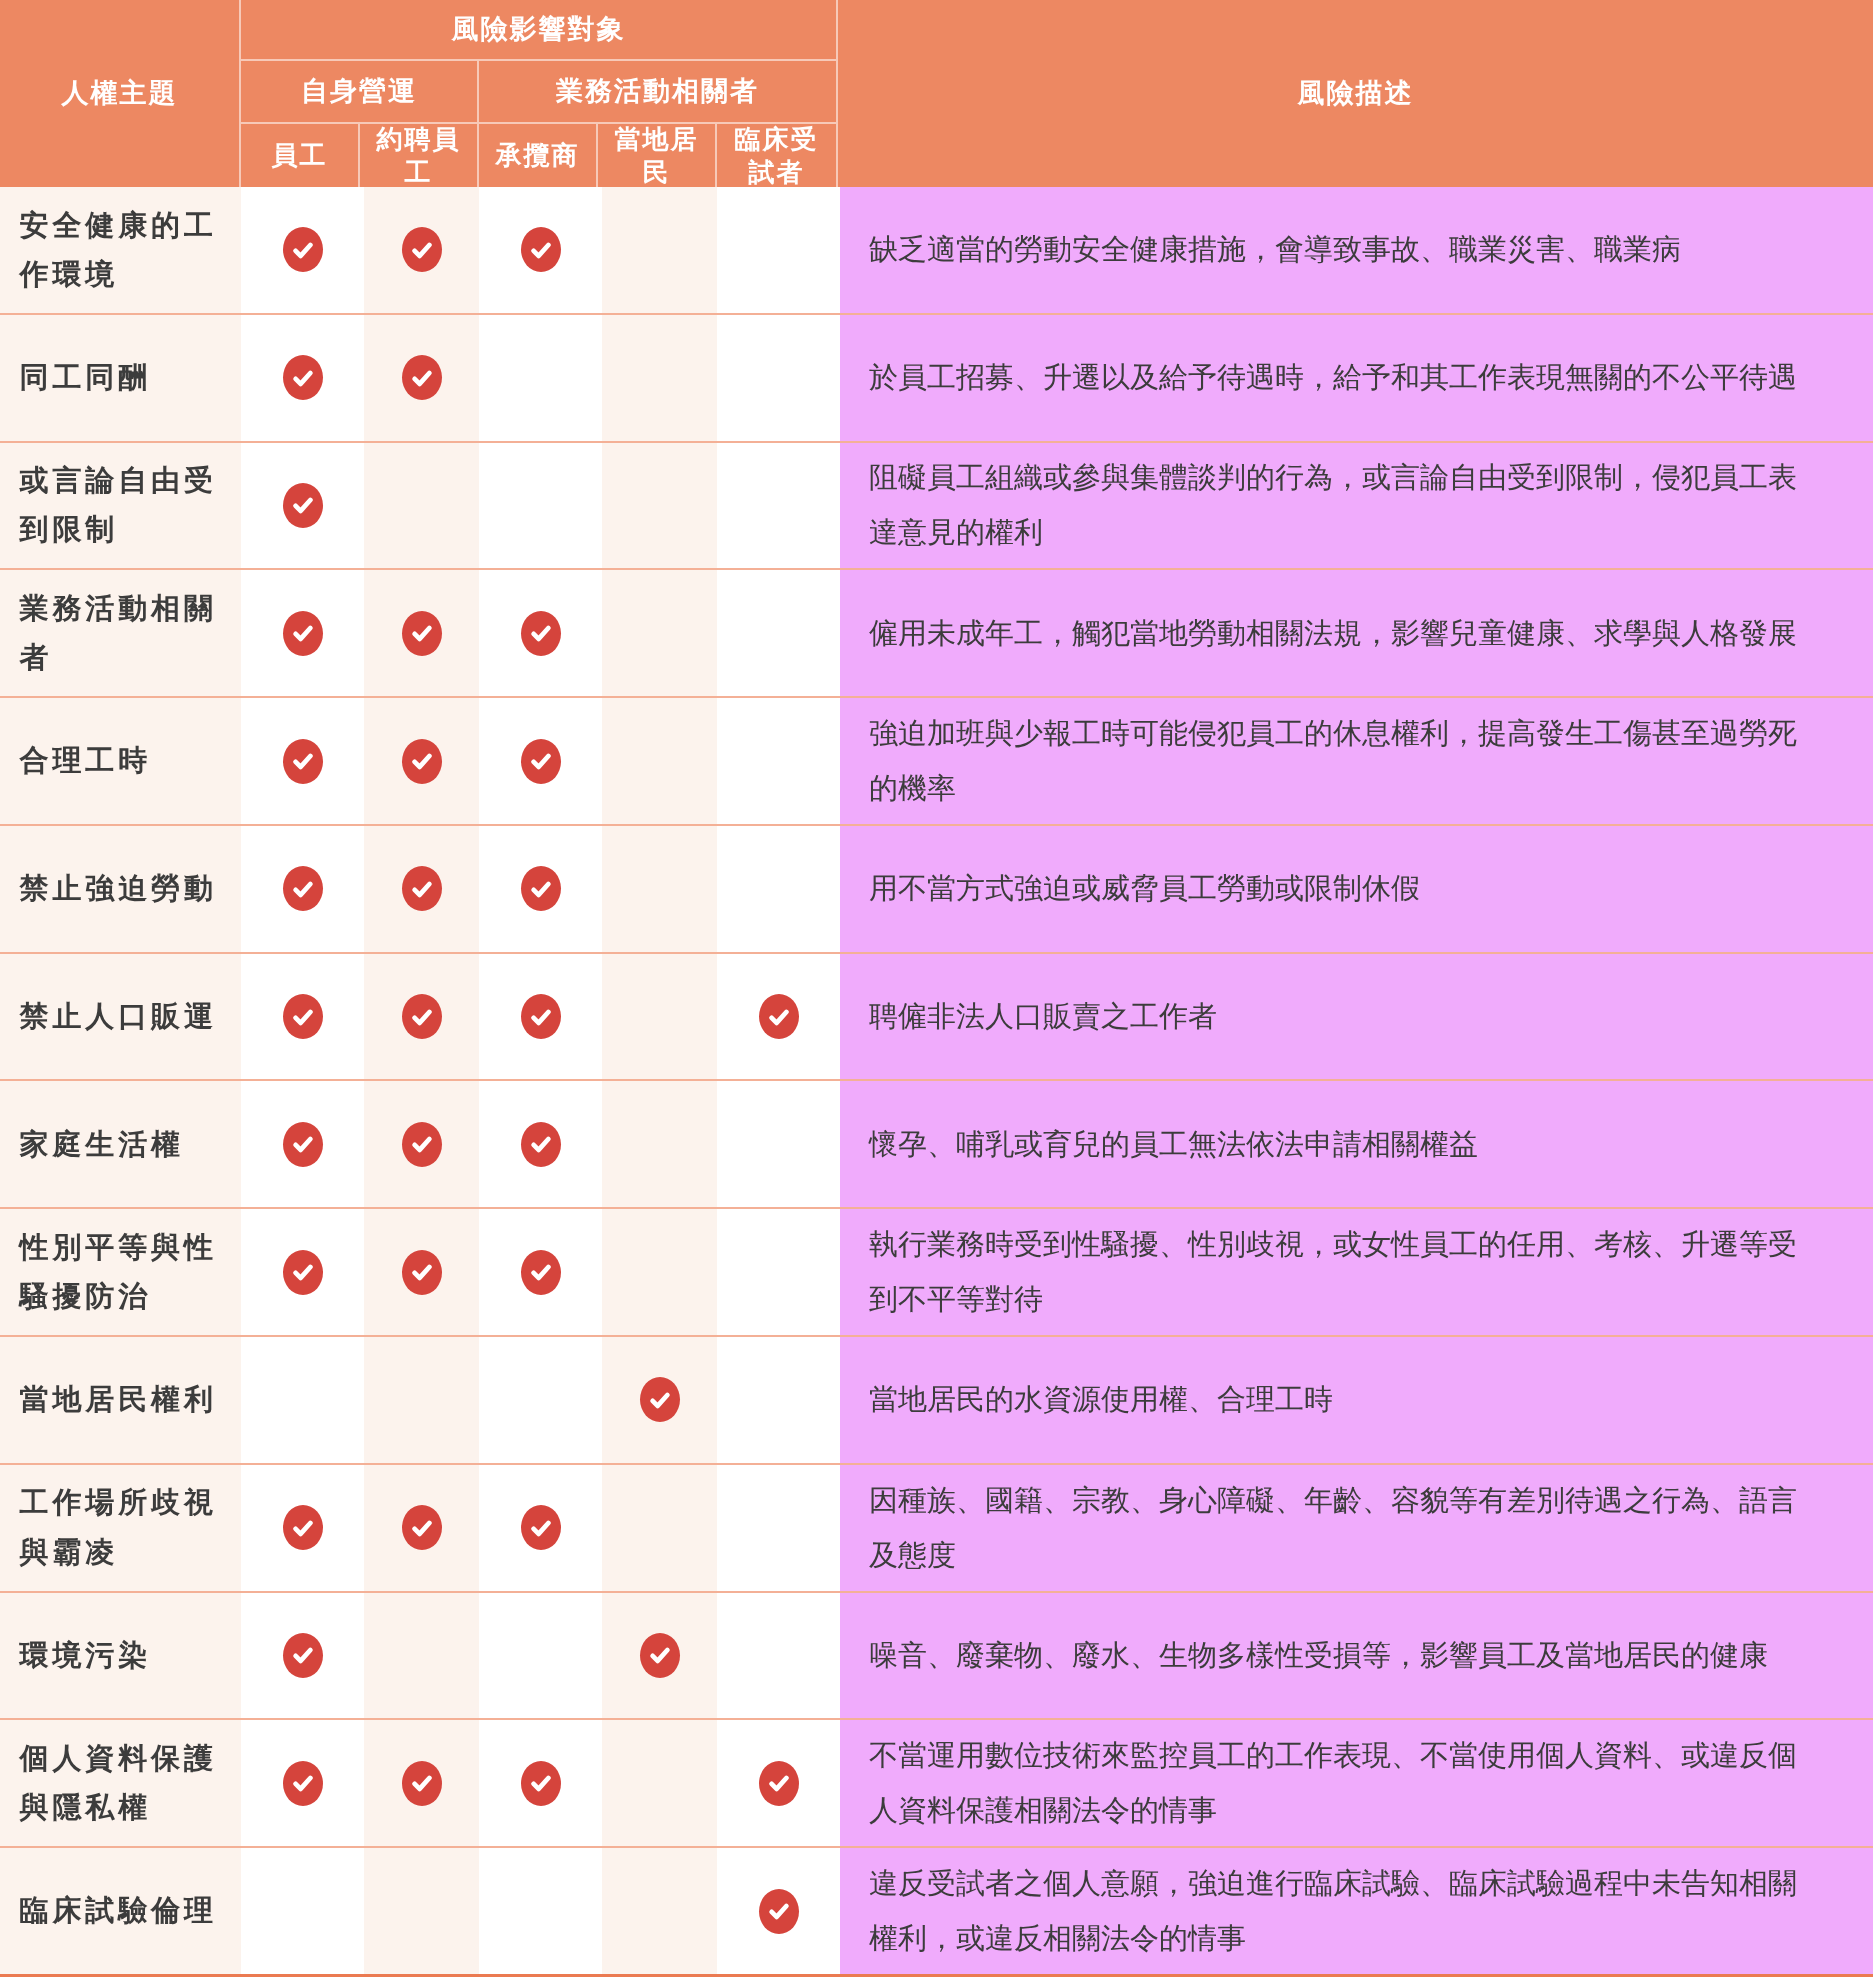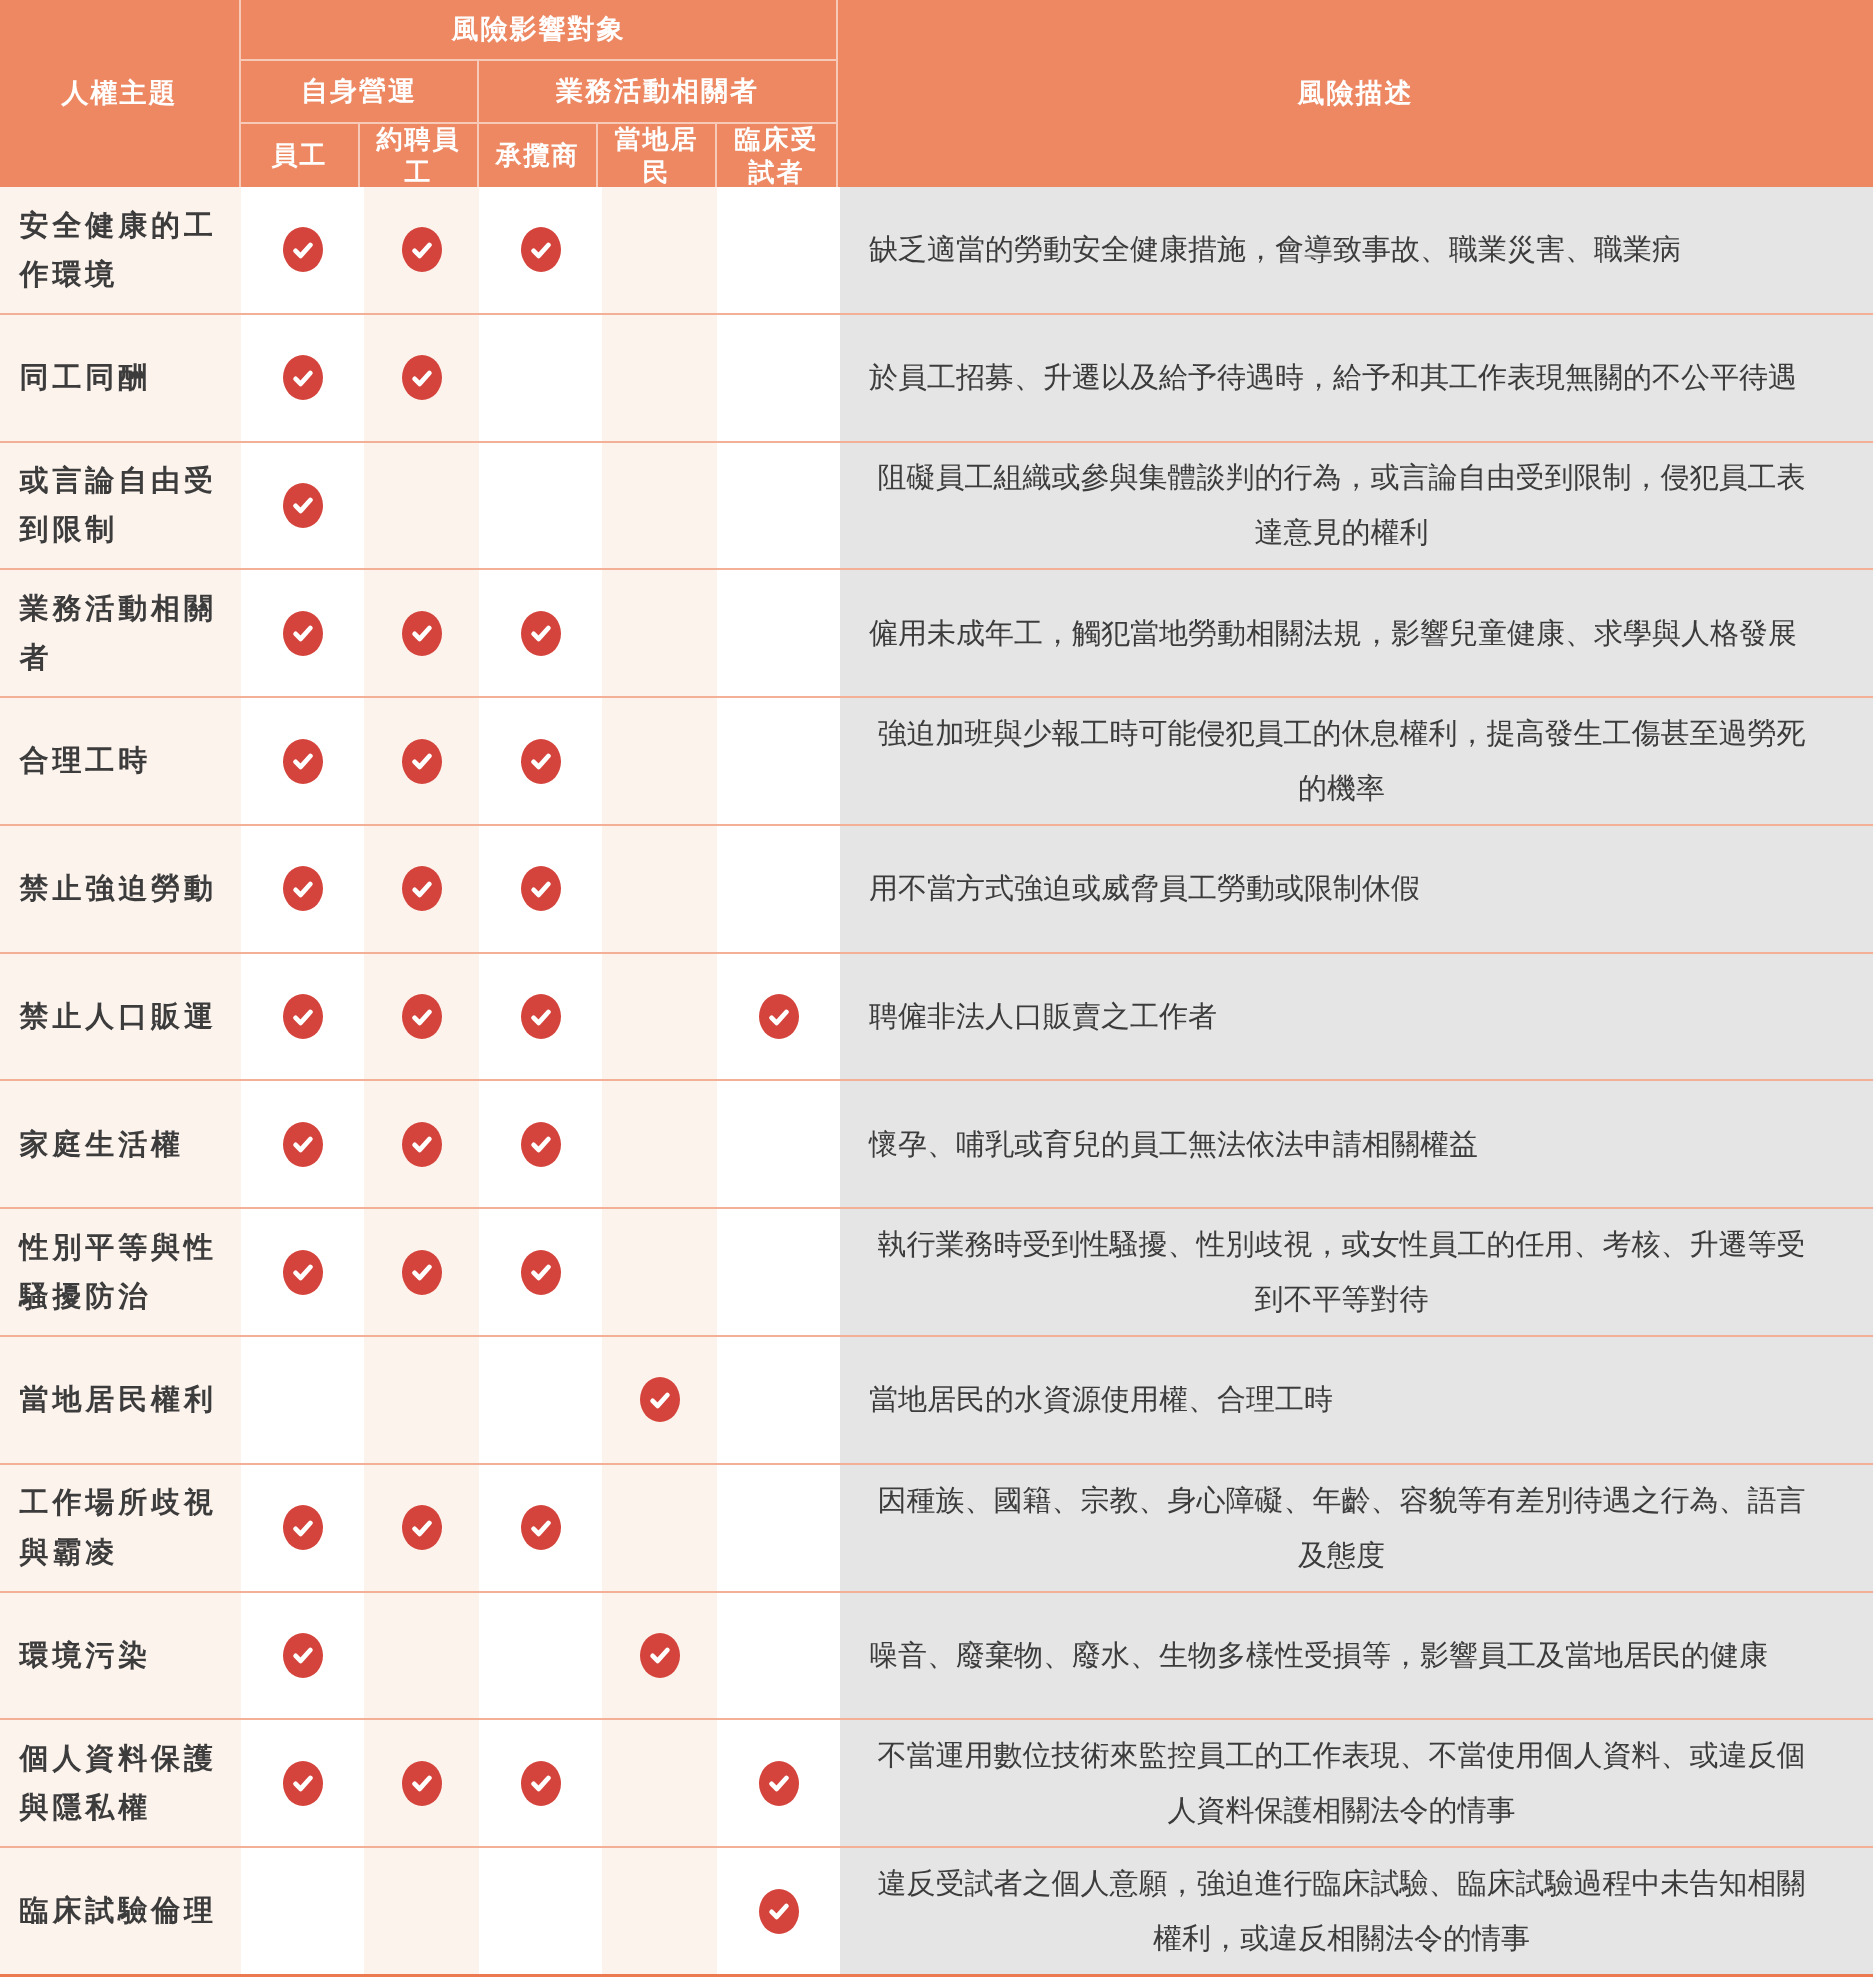--- a/index.html
+++ b/index.html
@@ -82,24 +82,23 @@
     background: #FCF3ED;
     font-weight: 700;
     letter-spacing: 3.9px;
     line-height: 1.7;
     padding: 0 15.6px 0 19.5px;
   }
   .check-cell { justify-content: center; }
   .bg-pink  { background: #FCF3ED; }
   .bg-white { background: #ffffff; }
   .desc-cell {
-    background: #e5e5e5;
+    background: #f0abfc;
     line-height: 1.9;
     padding: 0 59px 0 29px;
-    text-align: center;
   }
 
   .check {
     width: 40px;
     height: 45px;
     border-radius: 50%;
     background: #D5443C;
     display: inline-flex;
     align-items: center;
     justify-content: center;

